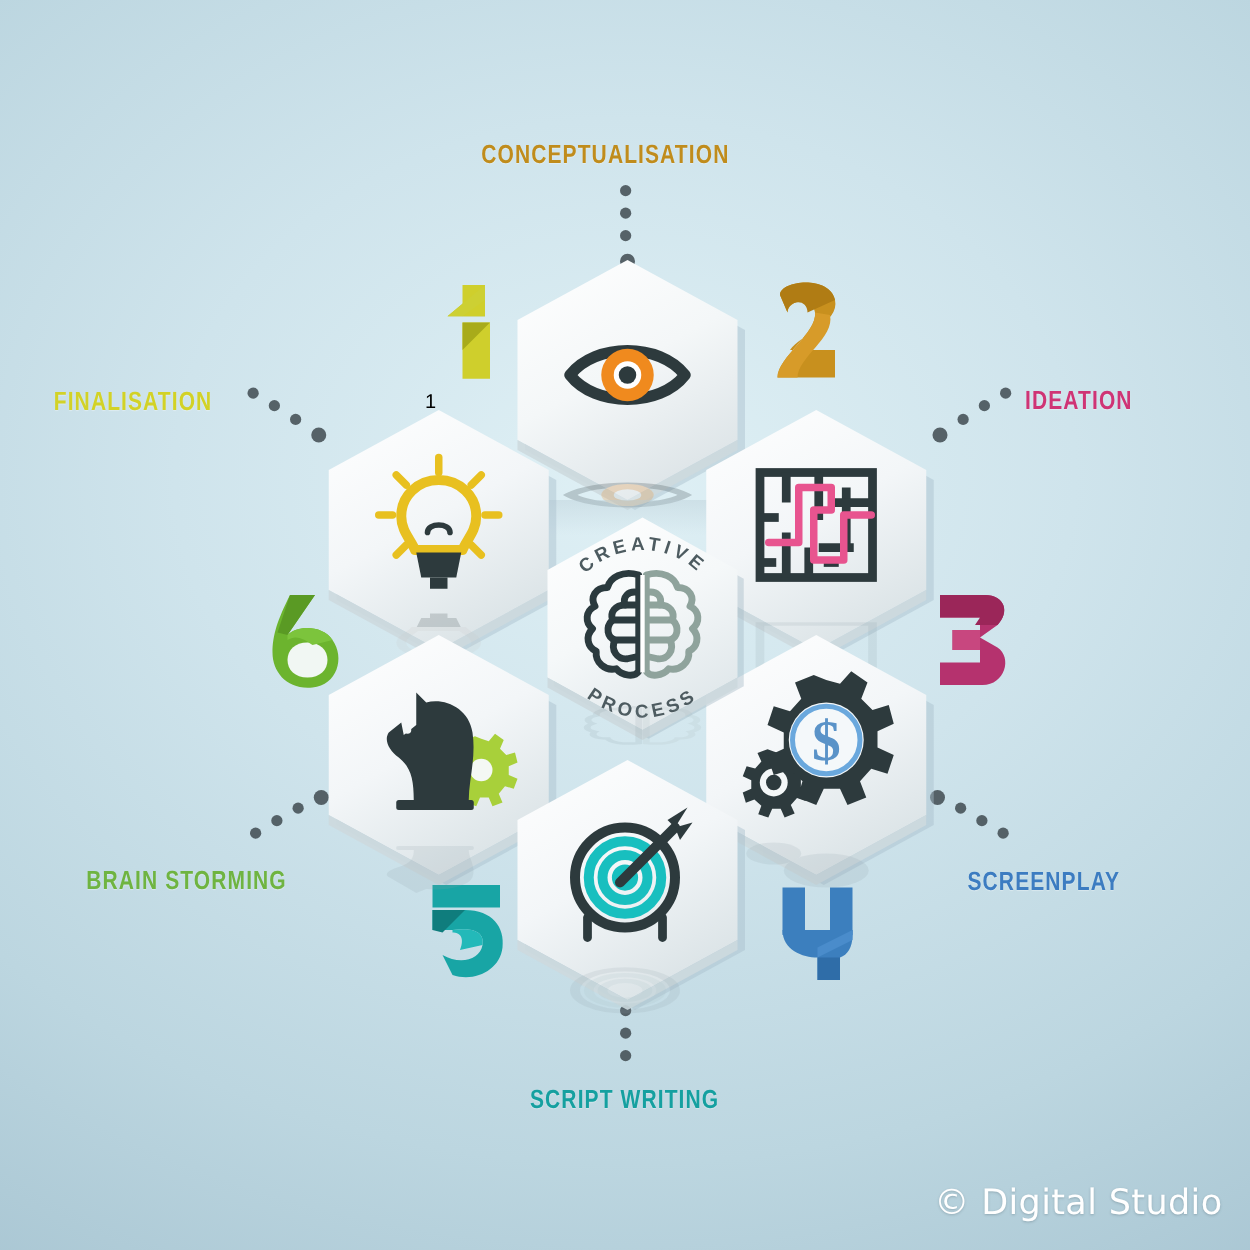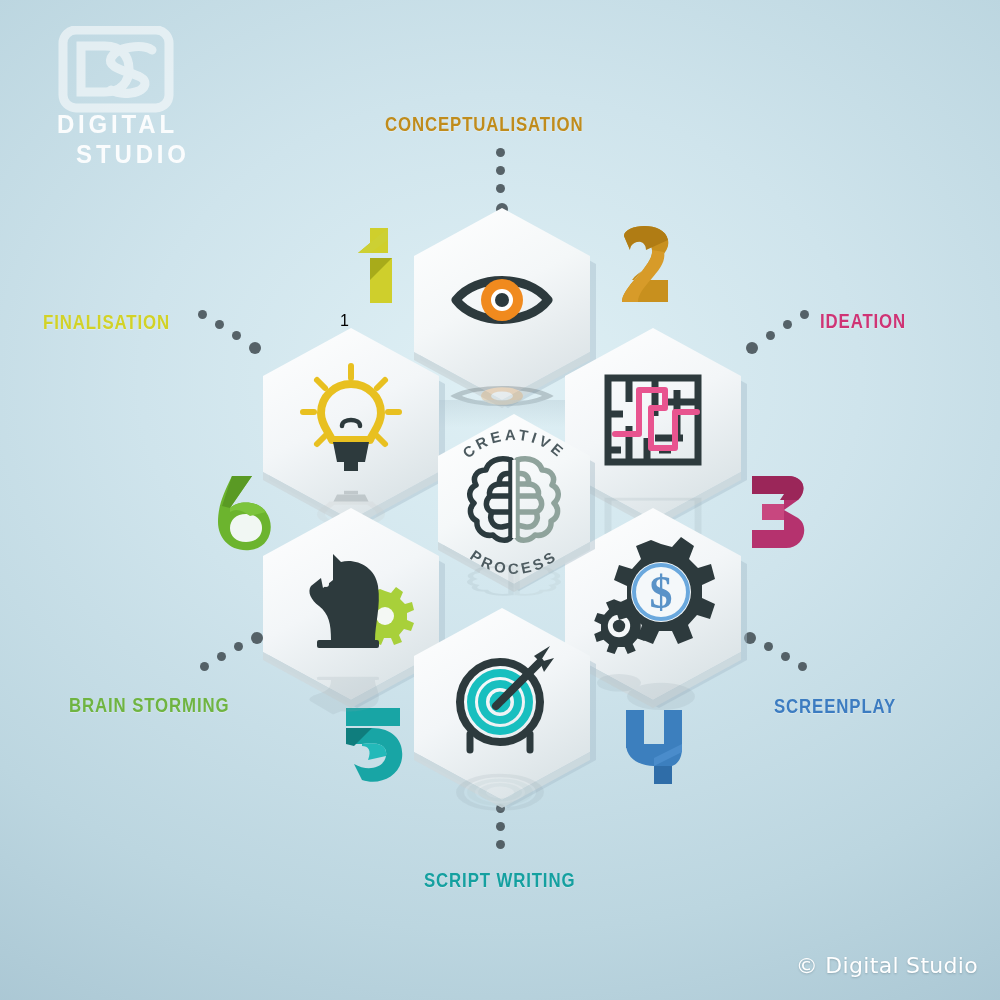--- a/index.html
+++ b/index.html
@@ -45,43 +45,30 @@
   .num { position:absolute; width:90px; height:90px; }
 
   
   .hexwrap { position:absolute; }
   .hexwrap svg { display:block; overflow:visible; }
 
   
   .copyright {
     position:absolute; right:22px; bottom:22px;
     font-family:"DejaVu Sans", sans-serif;
-    font-size:22px; color:#ffffff; font-weight:normal;
+    font-size:28px; color:#ffffff; font-weight:normal;
     letter-spacing:.3px;
     text-shadow:0 1px 2px rgba(60,80,90,.30);
   }
 </style>
 </head>
 <body>
 
 <div id="stage">
 
-  <div class="logo">
-    <svg width="175" height="140" viewBox="0 0 175 140" aria-label="Digital Studio logo">
-      <g opacity="0.55">
-        <rect x="8" y="4" width="106" height="78" rx="13" ry="13" fill="none" stroke="#ffffff" stroke-width="9"></rect>
-        <path d="M26 20 L26 66 L50 66 C66 66 74 56 74 43 C74 30 66 20 50 20 Z" fill="none" stroke="#ffffff" stroke-width="9"></path>
-        <path d="M97 24 C88 18 62 20 56 32 C50 46 92 46 90 58 C88 68 66 70 56 64" fill="none" stroke="#ffffff" stroke-width="9" stroke-linecap="round"></path>
-      </g>
-      <g fill="#ffffff" opacity="0.92" font-family="'Liberation Sans', sans-serif" font-weight="bold" font-size="25" letter-spacing="4">
-        <text x="2" y="107" transform="scale(0.96,1)">DIGITAL</text>
-        <text x="22" y="137" transform="scale(0.96,1)">STUDIO</text>
-      </g>
-    </svg>
-  </div>
 
   <div class="dots">
     <span class="dot" style="left:496px; top:148px;"></span>
     <span class="dot" style="left:496px; top:166px;"></span>
     <span class="dot" style="left:496px; top:184px;"></span>
     <span class="dot" style="left:496px; top:203px; width:12px; height:12px;"></span>
   </div>
   <div class="dots">
     <span class="dot" style="left:198px; top:310px;"></span>
     <span class="dot" style="left:215px; top:320px;"></span>

